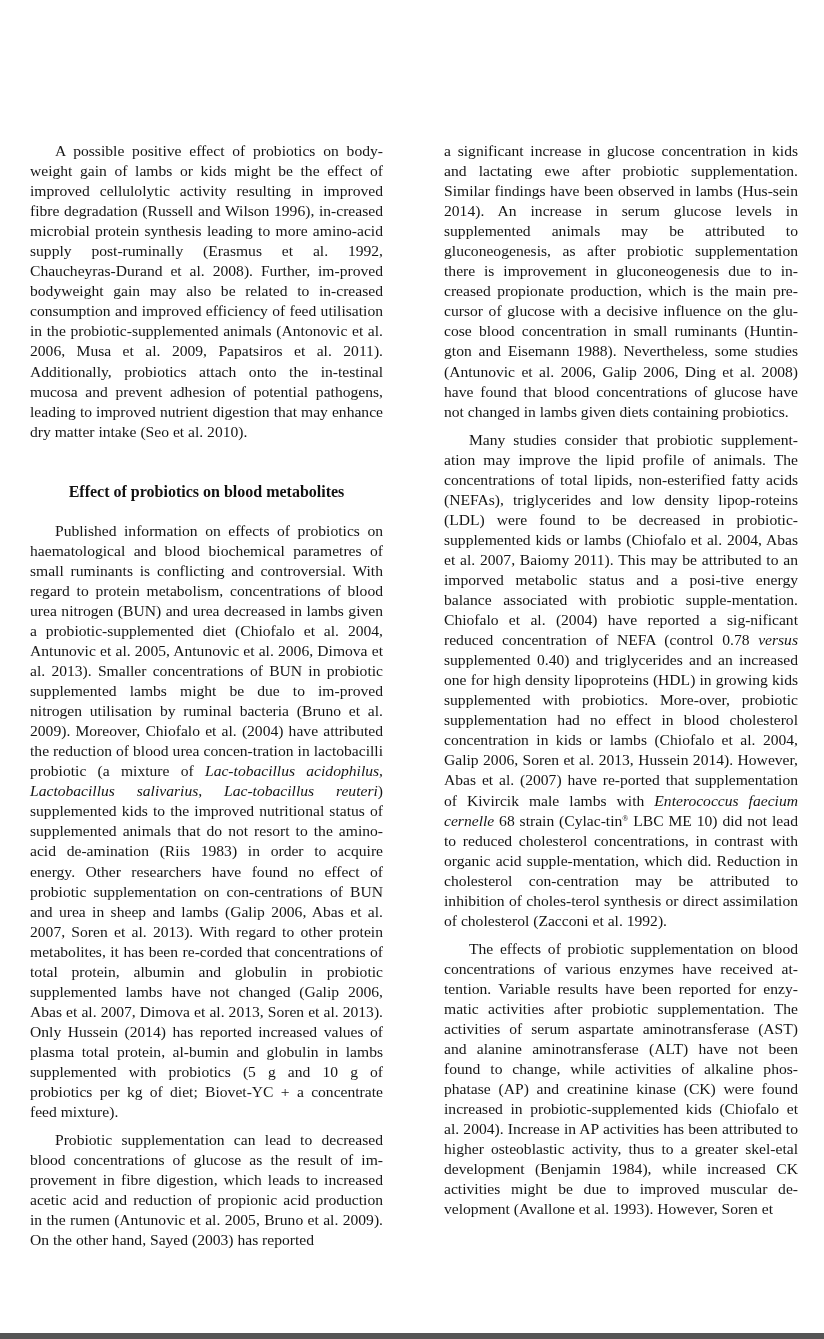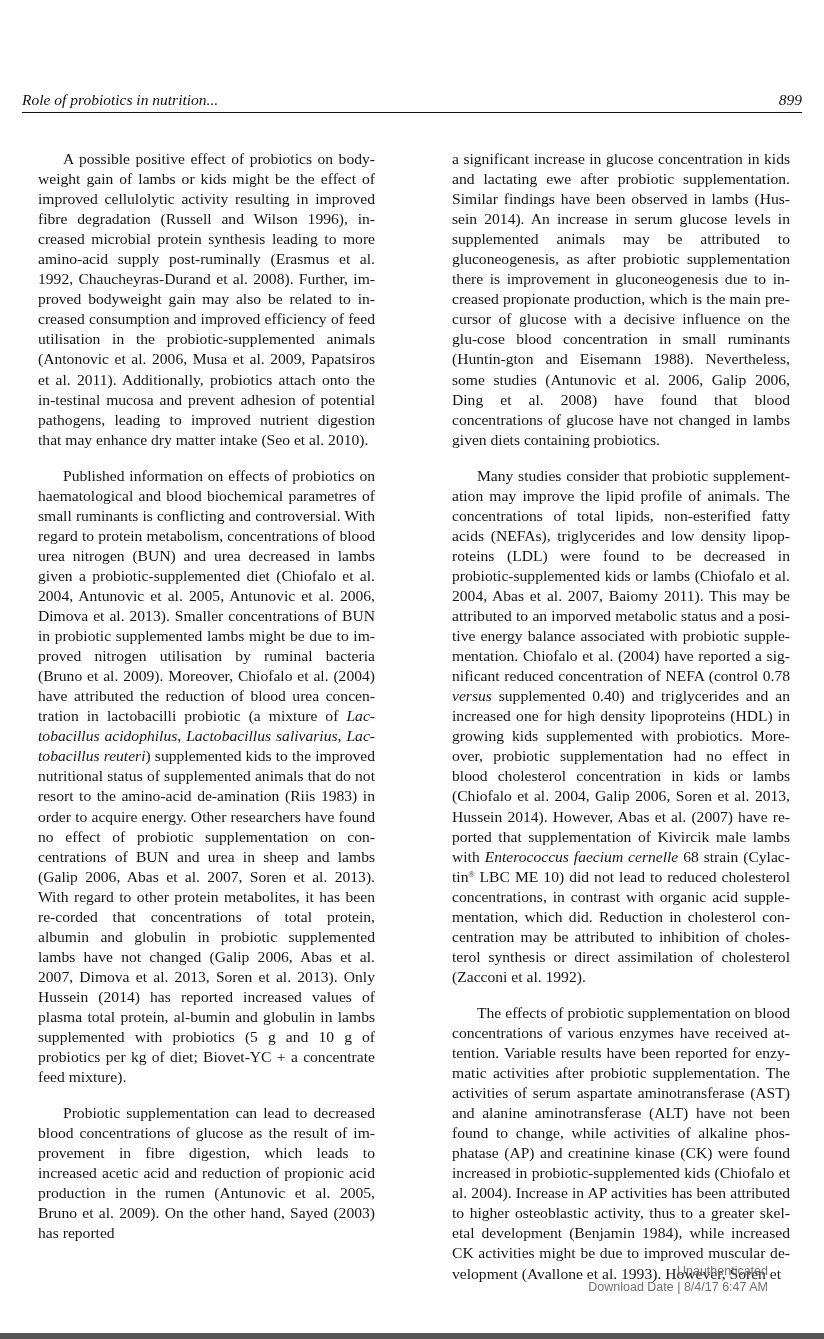--- a/index.html
+++ b/index.html
@@ -13,62 +13,55 @@
     }
     .running-head .title { position: absolute; left: 0; top: 1px; }
     .running-head .pageno { position: absolute; right: 0; top: 1px; }
     .col {
       position: absolute; top: 133px; width: 369px;
       font-family: "Liberation Serif", "DejaVu Serif", serif;
       font-size: 15.6px; line-height: 20.05px; color: #151515;
     }
     .col.left { left: 22px; }
     .col.right { left: 436px; width: 370px; }
-    .col p { margin: 16px; text-align: justify; text-justify: inter-word; hyphens: manual; }
+    .col p { margin: 8px; text-align: justify; text-justify: inter-word; hyphens: manual; }
     .col p.indent { text-indent: 25px; }
     .heading {
       font-family: "Liberation Serif", "DejaVu Serif", serif;
       font-weight: bold; font-size: 16px; text-align: center;
       margin: 40px 0 19px 0; color: #111; line-height: 20px;
     }
     .col i { }
     .col sup { font-size: 8px; line-height: 0; vertical-align: 5px; }
     .watermark {
       position: absolute; right: 56px; top: 1263px; text-align: right;
       font-family: "Liberation Sans", "DejaVu Sans", sans-serif;
       font-size: 12.5px; line-height: 16px; color: #707070;
     }
     .bottom-bar { position: absolute; left: 0; top: 1333px; width: 824px; height: 6px; background: #555555; }
   </style>
 </head>
 <body>
 
 <div class="page">
 
-  <div class="running-head">
-    <span class="title">Role of probiotics in nutrition...</span>
-    <span class="pageno">899</span>
-  </div>
 
   <div class="col left">
     <p class="indent"><span>A possible positive effect of probiotics on body-weight gain of lambs or kids might be the effect of improved cellulolytic activity resulting in improved fibre degradation (Russell and Wilson 1996), in-creased microbial protein synthesis leading to more amino-acid supply post-ruminally (Erasmus et al. 1992, Chaucheyras-Durand et al. 2008). Further, im-proved bodyweight gain may also be related to in-creased consumption and improved efficiency of feed utilisation in the probiotic-supplemented animals (Antonovic et al. 2006, Musa et al. 2009, Papatsiros et al. 2011). Additionally, probiotics attach onto the in-testinal mucosa and prevent adhesion of potential pathogens, leading to improved nutrient digestion that may enhance dry matter intake (Seo et al. 2010).</span></p>
 
+    <div class="heading">Effect of probiotics on blood metabolites</div>
 
     <p class="indent"><span>Published information on effects of probiotics on haematological and blood biochemical parametres of small ruminants is conflicting and controversial. With regard to protein metabolism, concentrations of blood urea nitrogen (BUN) and urea decreased in lambs given a probiotic-supplemented diet (Chiofalo et al. 2004, Antunovic et al. 2005, Antunovic et al. 2006, Dimova et al. 2013). Smaller concentrations of BUN in probiotic supplemented lambs might be due to im-proved nitrogen utilisation by ruminal bacteria (Bruno et al. 2009). Moreover, Chiofalo et al. (2004) have attributed the reduction of blood urea concen-tration in lactobacilli probiotic (a mixture of </span><i>Lac-tobacillus acidophilus</i><span>, </span><i>Lactobacillus salivarius</i><span>, </span><i>Lac-tobacillus reuteri</i><span>) supplemented kids to the improved nutritional status of supplemented animals that do not resort to the amino-acid de-amination (Riis 1983) in order to acquire energy. Other researchers have found no effect of probiotic supplementation on con-centrations of BUN and urea in sheep and lambs (Galip 2006, Abas et al. 2007, Soren et al. 2013). With regard to other protein metabolites, it has been re-corded that concentrations of total protein, albumin and globulin in probiotic supplemented lambs have not changed (Galip 2006, Abas et al. 2007, Dimova et al. 2013, Soren et al. 2013). Only Hussein (2014) has reported increased values of plasma total protein, al-bumin and globulin in lambs supplemented with probiotics (5 g and 10 g of probiotics per kg of diet; Biovet-YC + a concentrate feed mixture).</span></p>
 
     <p class="indent"><span>Probiotic supplementation can lead to decreased blood concentrations of glucose as the result of im-provement in fibre digestion, which leads to increased acetic acid and reduction of propionic acid production in the rumen (Antunovic et al. 2005, Bruno et al. 2009). On the other hand, Sayed (2003) has reported</span></p>
   </div>
 
   <div class="col right">
     <p><span>a significant increase in glucose concentration in kids and lactating ewe after probiotic supplementation. Similar findings have been observed in lambs (Hus-sein 2014). An increase in serum glucose levels in supplemented animals may be attributed to gluconeogenesis, as after probiotic supplementation there is improvement in gluconeogenesis due to in-creased propionate production, which is the main pre-cursor of glucose with a decisive influence on the glu-cose blood concentration in small ruminants (Huntin-gton and Eisemann 1988). Nevertheless, some studies (Antunovic et al. 2006, Galip 2006, Ding et al. 2008) have found that blood concentrations of glucose have not changed in lambs given diets containing probiotics.</span></p>
 
     <p class="indent"><span>Many studies consider that probiotic supplement-ation may improve the lipid profile of animals. The concentrations of total lipids, non-esterified fatty acids (NEFAs), triglycerides and low density lipop-roteins (LDL) were found to be decreased in probiotic-supplemented kids or lambs (Chiofalo et al. 2004, Abas et al. 2007, Baiomy 2011). This may be attributed to an imporved metabolic status and a posi-tive energy balance associated with probiotic supple-mentation. Chiofalo et al. (2004) have reported a sig-nificant reduced concentration of NEFA (control 0.78 </span><i>versus</i><span> supplemented 0.40) and triglycerides and an increased one for high density lipoproteins (HDL) in growing kids supplemented with probiotics. More-over, probiotic supplementation had no effect in blood cholesterol concentration in kids or lambs (Chiofalo et al. 2004, Galip 2006, Soren et al. 2013, Hussein 2014). However, Abas et al. (2007) have re-ported that supplementation of Kivircik male lambs with </span><i>Enterococcus faecium cernelle</i><span> 68 strain (Cylac-tin</span><sup>®</sup><span> LBC ME 10) did not lead to reduced cholesterol concentrations, in contrast with organic acid supple-mentation, which did. Reduction in cholesterol con-centration may be attributed to inhibition of choles-terol synthesis or direct assimilation of cholesterol (Zacconi et al. 1992).</span></p>
 
     <p class="indent"><span>The effects of probiotic supplementation on blood concentrations of various enzymes have received at-tention. Variable results have been reported for enzy-matic activities after probiotic supplementation. The activities of serum aspartate aminotransferase (AST) and alanine aminotransferase (ALT) have not been found to change, while activities of alkaline phos-phatase (AP) and creatinine kinase (CK) were found increased in probiotic-supplemented kids (Chiofalo et al. 2004). Increase in AP activities has been attributed to higher osteoblastic activity, thus to a greater skel-etal development (Benjamin 1984), while increased CK activities might be due to improved muscular de-velopment (Avallone et al. 1993). However, Soren et</span></p>
   </div>
 
-  <div class="watermark">
-    <div>Unauthenticated</div>
-    <div>Download Date | 8/4/17 6:47 AM</div>
-  </div>
 
   <div class="bottom-bar"></div>
 </div>
 
 </body></html>

